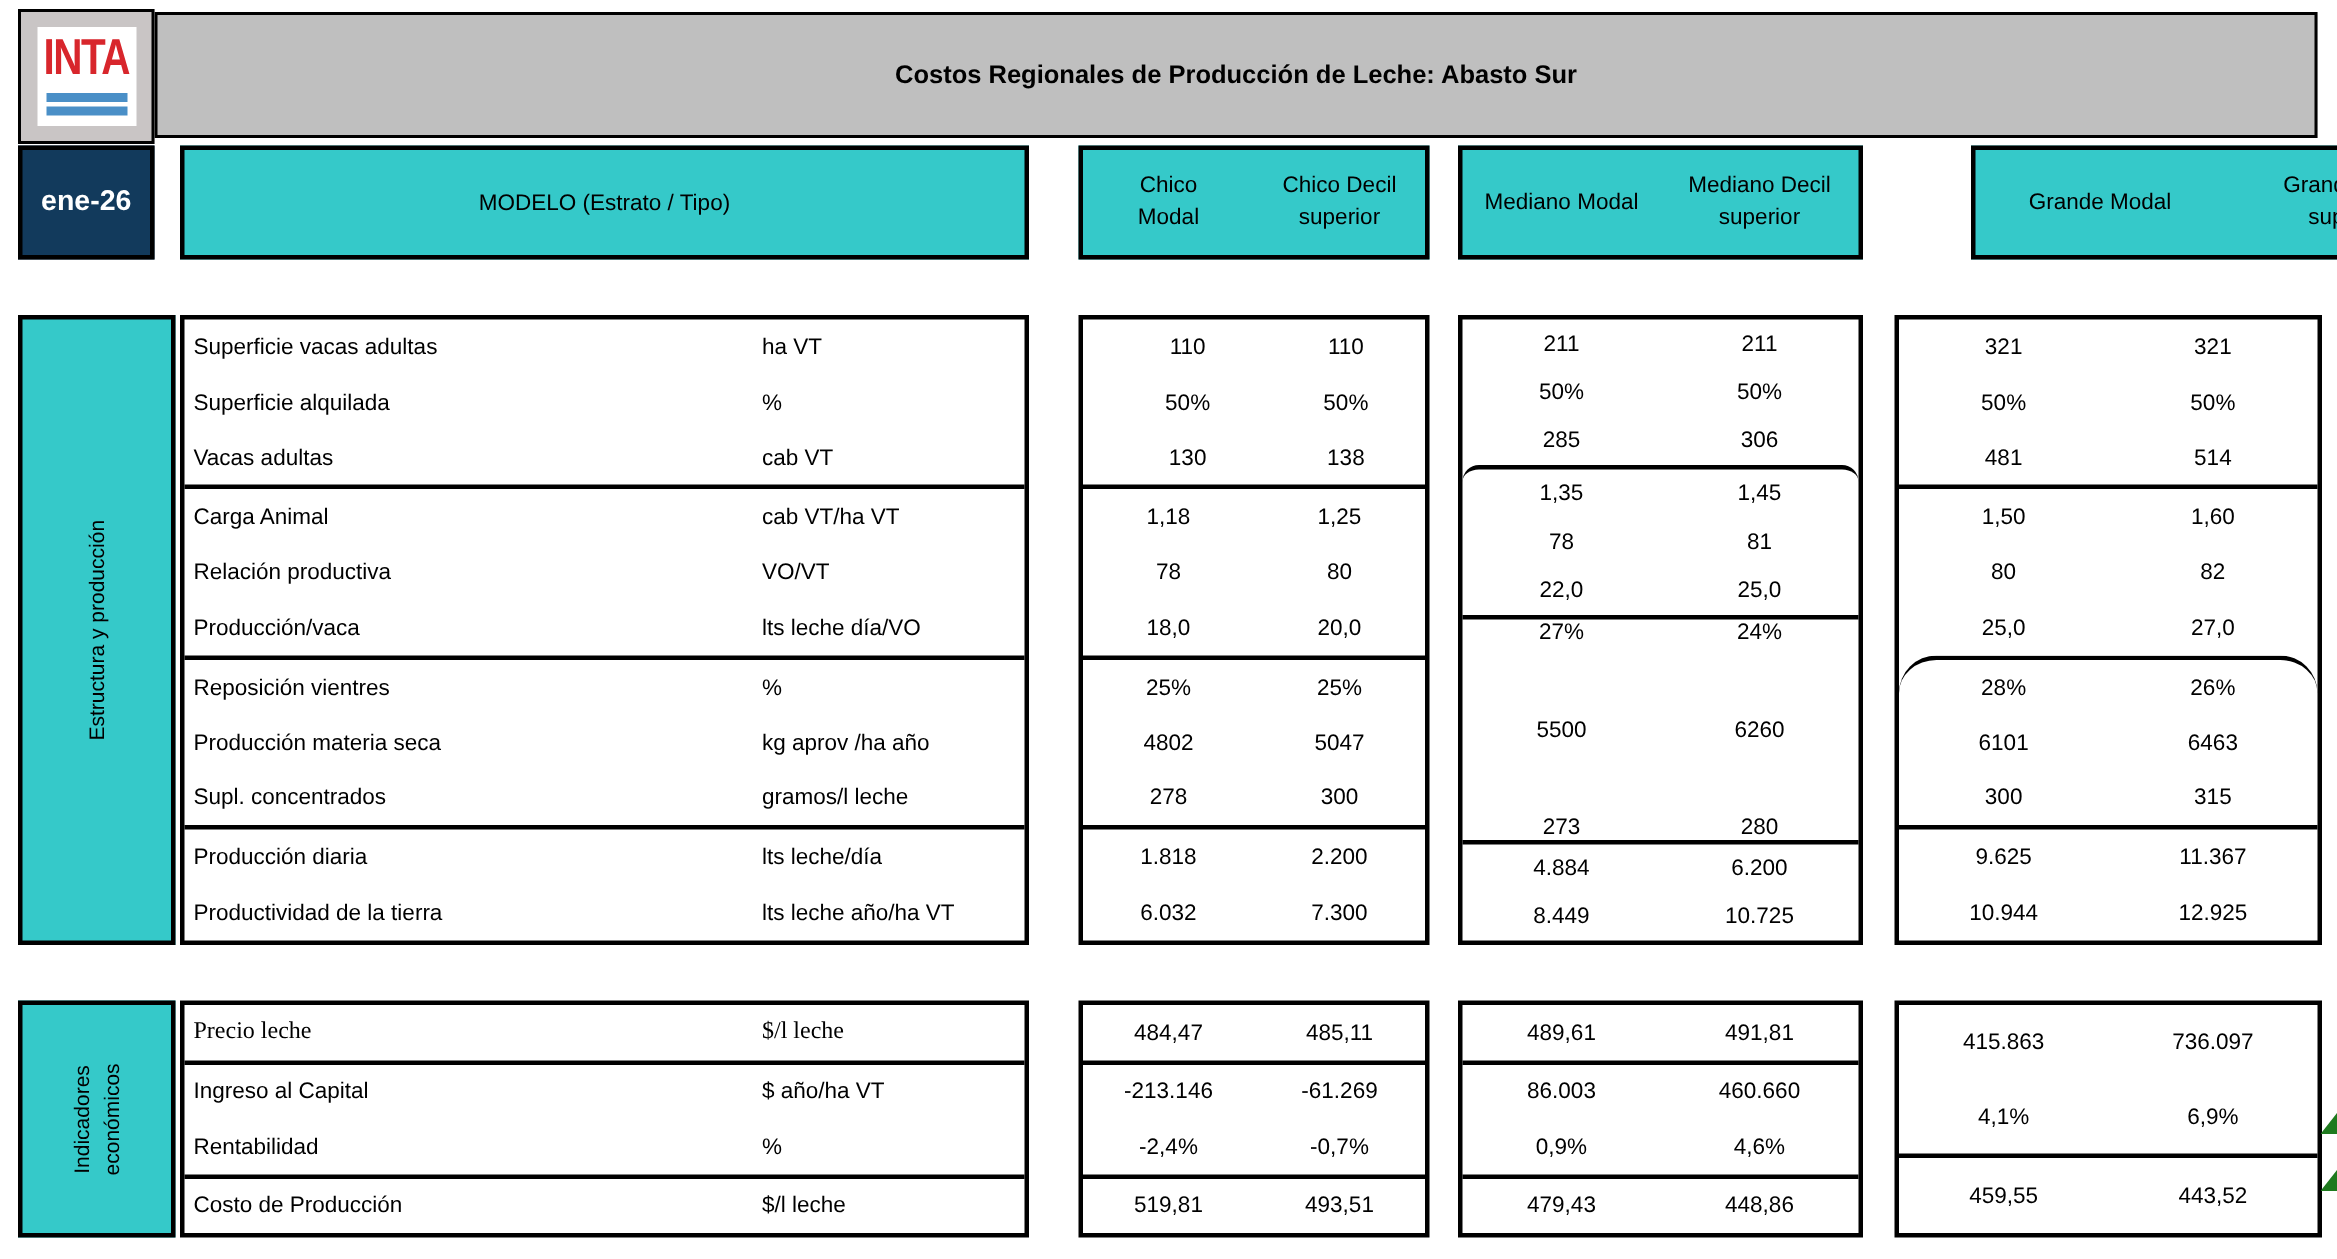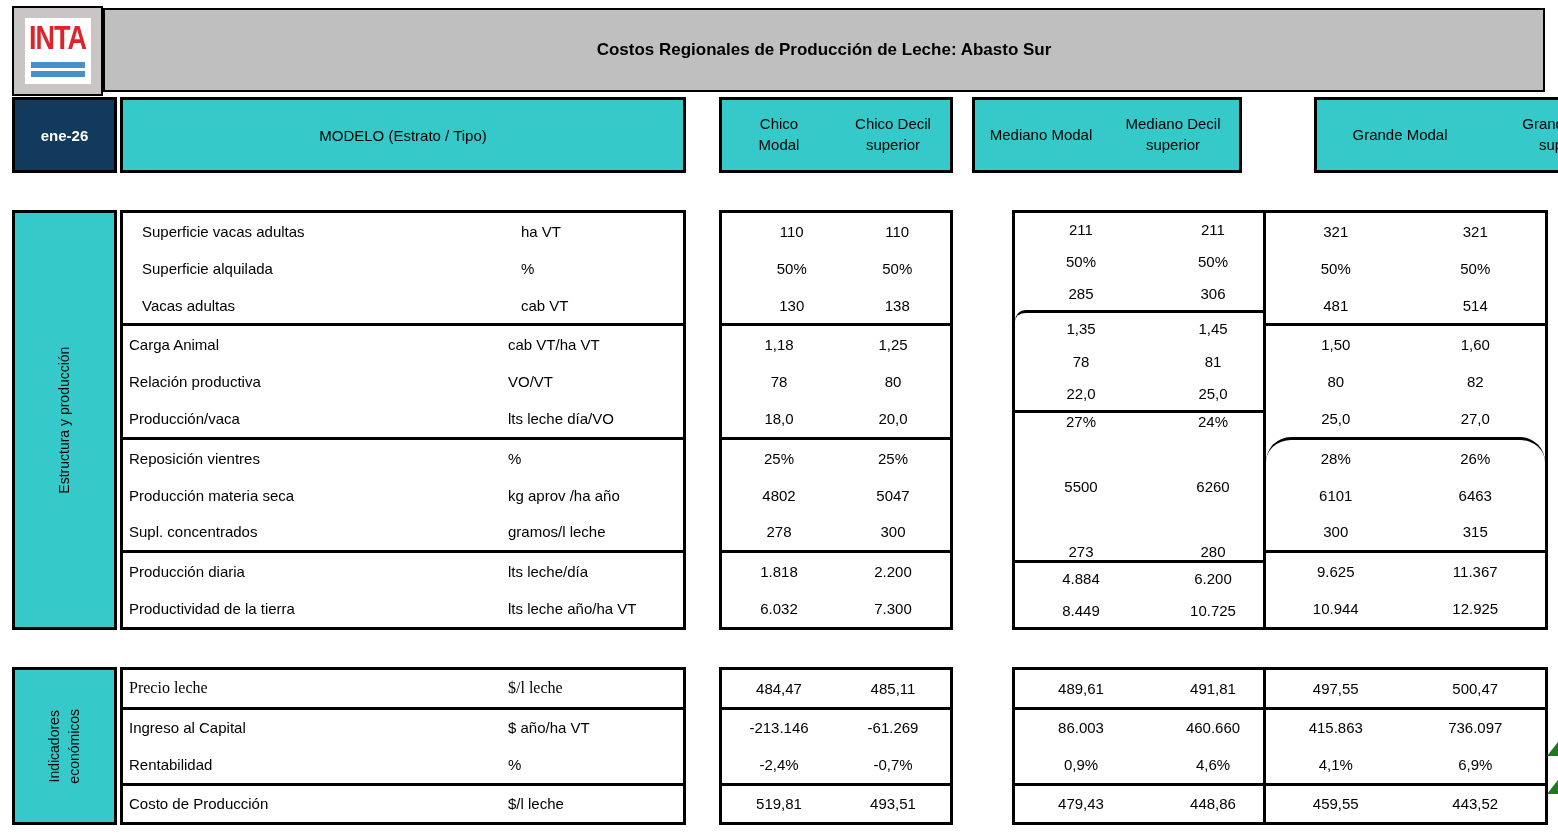--- a/index.html
+++ b/index.html
@@ -29,23 +29,23 @@
   .logo-bar { width: 54px; height: 6px; background: var(--logo-blue, #4A8FC7); margin-top: 3px; }
 
   #title-bar {
     left: 103px; top: 8px; width: 1442px; height: 84px;
     background: var(--gray, #BFBFBF); border: 2px solid #000;
     display: flex; align-items: center; justify-content: center;
     font-weight: bold; font-size: 17px;
   }
 
   #date-box {
-    left: 12px; top: 97px; width: 105px; height: 76px;
+    left: 12px; top: 97px; width: 91px; height: 76px;
     background: var(--navy, #123A5C); border: 3px solid #000;
-    color: #fff; font-weight: bold; font-size: 15px;
+    color: #fff; font-weight: bold; font-size: 19px;
     display: flex; align-items: center; justify-content: center;
   }
   #model-box {
     left: 120px; top: 97px; width: 566px; height: 76px;
     background: var(--teal, #35C9C9); border: 3px solid #000;
     display: flex; align-items: center; justify-content: center; font-size: 15px;
   }
   .colhead {
     top: 97px; height: 76px;
     background: var(--teal, #35C9C9); border: 3px solid #000;
@@ -77,21 +77,21 @@
     font-size: 14px; line-height: 1.45; flex-shrink: 0;
   }
 
   .label-box, .value-box {
     position: absolute; top: 0; height: 100%;
     background: #fff; border: 3px solid #000;
     display: flex; flex-direction: column;
   }
   .label-box { left: 120px; width: 566px; }
   .vb-0 { left: 719px;  width: 234px; }
-  .vb-1 { left: 1012px;  width: 270px; }
+  .vb-1 { left: 972px;  width: 270px; }
   .vb-2 { left: 1263px; width: 285px; }
 
   .group { display: flex; flex-direction: column; flex-basis: 0; }
   .group + .group { border-top: 3px solid #000; }
 
   .row { flex: 1; display: flex; align-items: center; }
   .label-box .row { padding-left: 6px; }
   .rlabel { width: 379px; font-size: 15px; }
   .runit  { font-size: 15px; }
   .row.serif .rlabel, .row.serif .runit {
@@ -151,21 +151,21 @@
       <div>Grande Decil</div>
       <div>superior</div>
     </div>
   </div>
 
 <div class="section section-0">
   <div class="band">
     <div class="band-label">Estructura y producción</div>
   </div>
   <div class="label-box">
-      <div class="group" style="flex-grow: 3; padding-left: 13px;">
+      <div class="group" style="flex-grow: 3;">
         <div class="row">
           <span class="rlabel">Superficie vacas adultas</span>
           <span class="runit">ha VT</span>
         </div>
         <div class="row">
           <span class="rlabel">Superficie alquilada</span>
           <span class="runit">%</span>
         </div>
         <div class="row">
           <span class="rlabel">Vacas adultas</span>
@@ -446,26 +446,20 @@
         </div>
       </div>
       <div class="group" style="flex-grow: 1;">
         <div class="row">
           <div class="vcell">479,43</div>
           <div class="vcell">448,86</div>
         </div>
       </div>
     </div>
   <div class="value-box vb-2">
-      <div class="group" style="flex-grow: 1;">
-        <div class="row">
-          <div class="vcell">497,55</div>
-          <div class="vcell">500,47</div>
-        </div>
-      </div>
       <div class="group" style="flex-grow: 2;">
         <div class="row">
           <div class="vcell">415.863</div>
           <div class="vcell">736.097</div>
         </div>
         <div class="row">
           <div class="vcell">4,1%</div>
           <div class="vcell">6,9%</div>
         </div>
       </div>

